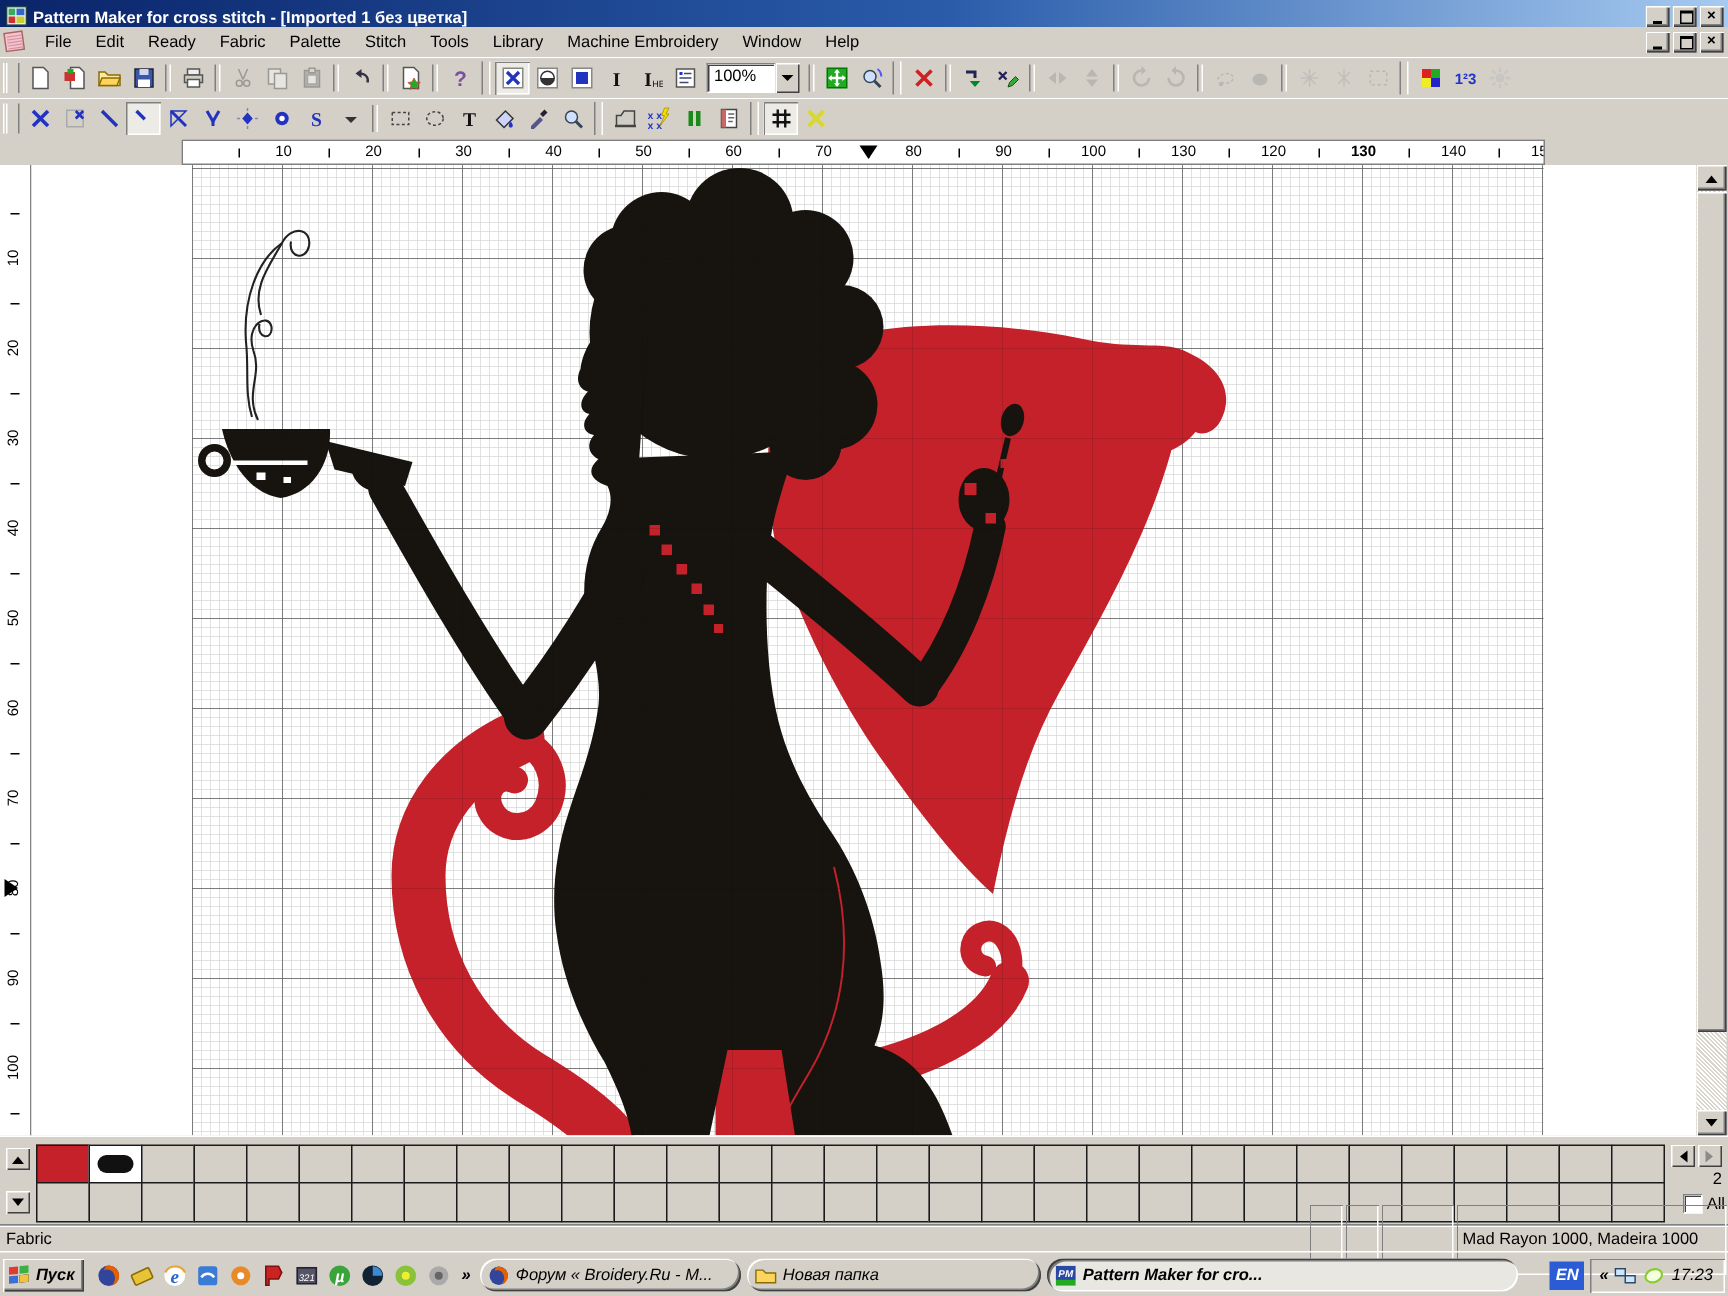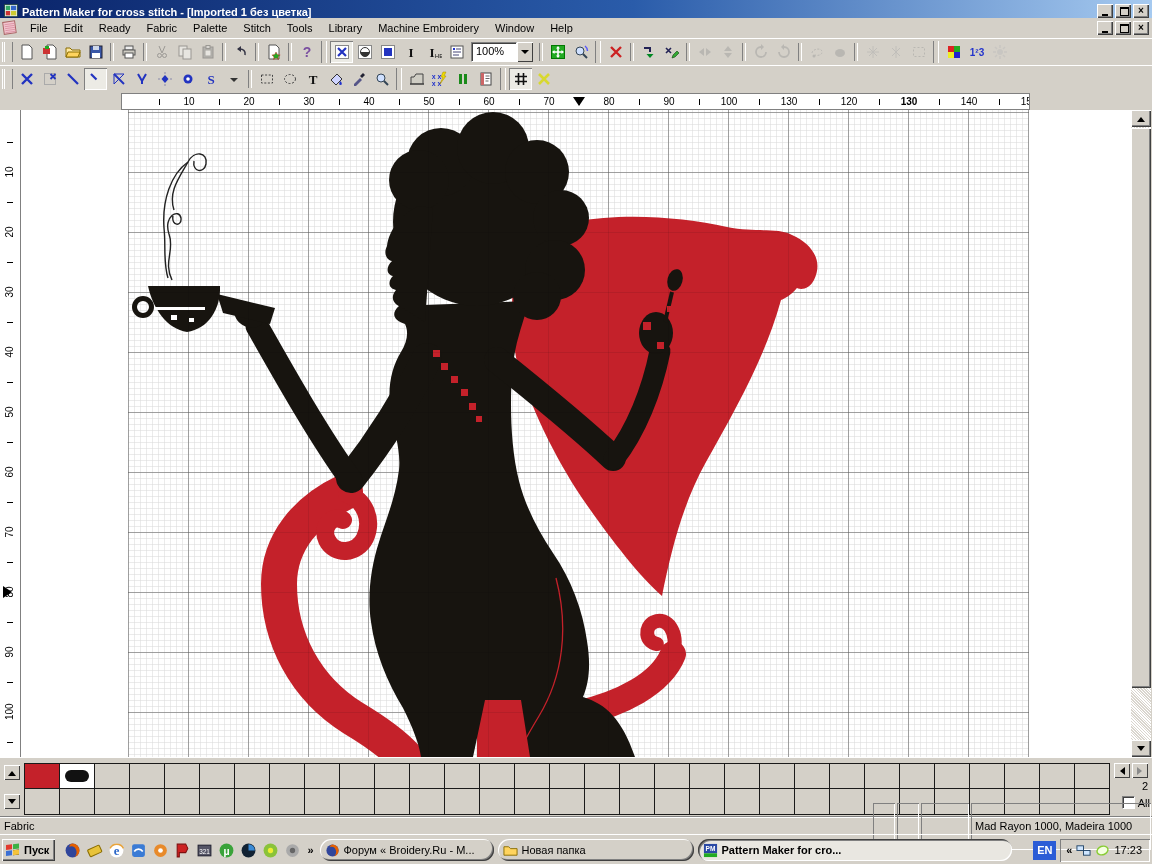--- a/index.html
+++ b/index.html
@@ -74,21 +74,21 @@
     display:flex;align-items:center;justify-content:center;}
   #pcount{position:absolute;right:4px;top:22px;font-size:11px;}
   #pallall{position:absolute;right:2px;top:38px;display:flex;align-items:center;gap:3px;}
   .chk{width:11px;height:11px;background:#fff;border:1px solid;border-color:#808080 #fff #fff #808080;box-shadow:inset 1px 1px 0 #404040;}
 
   
   #status{left:0;top:816px;width:1152px;height:18px;border-top:1px solid #808080;box-shadow:inset 0 1px 0 #fff;display:flex;align-items:center;}
   .spanel{height:13px;margin:0 1px;box-shadow:inset 1px 1px 0 #808080,inset -1px -1px 0 #fff;padding:17px 4px;display:flex;align-items:center;}
 
   
-  #taskbar{left:0;top:834px;width:1152px;height:30px;border-top:1px solid #fff;display:flex;align-items:center;}
+  #taskbar{left:0;top:834px;width:1152px;height:30px;border-top:1px solid #fff;display:flex;align-items:center;font-style:italic;}
   #startbtn{margin-left:2px;height:22px;padding:0 6px 0 3px;display:flex;align-items:center;gap:3px;font-weight:bold;
     background:#d4d0c8;box-shadow:inset 1px 1px 0 #fff,inset -1px -1px 0 #404040,inset -2px -2px 0 #808080;}
   .ql{width:20px;height:20px;margin:0 1px;display:flex;align-items:center;justify-content:center;}
   .ql svg{width:17px;height:17px;}
   #qlchev{font-weight:bold;margin:0 4px;}
   .task{height:22px;display:flex;align-items:center;gap:4px;padding:0 5px;margin:0 2px;overflow:hidden;white-space:nowrap;
     background:#d4d0c8;box-shadow:inset 1px 1px 0 #fff,inset -1px -1px 0 #404040,inset -2px -2px 0 #808080;border-radius:11px;}
   .task svg{width:15px;height:15px;flex:0 0 15px;}
   .task.active{background:#e9e7e1;font-weight:bold;box-shadow:inset 1px 1px 0 #404040,inset -1px -1px 0 #fff,inset 2px 2px 0 #808080;}
   #enbox{width:23px;height:19px;background:#2b5cd6;color:#fff;font-weight:bold;display:flex;align-items:center;justify-content:center;margin:0 4px 0 8px;}

